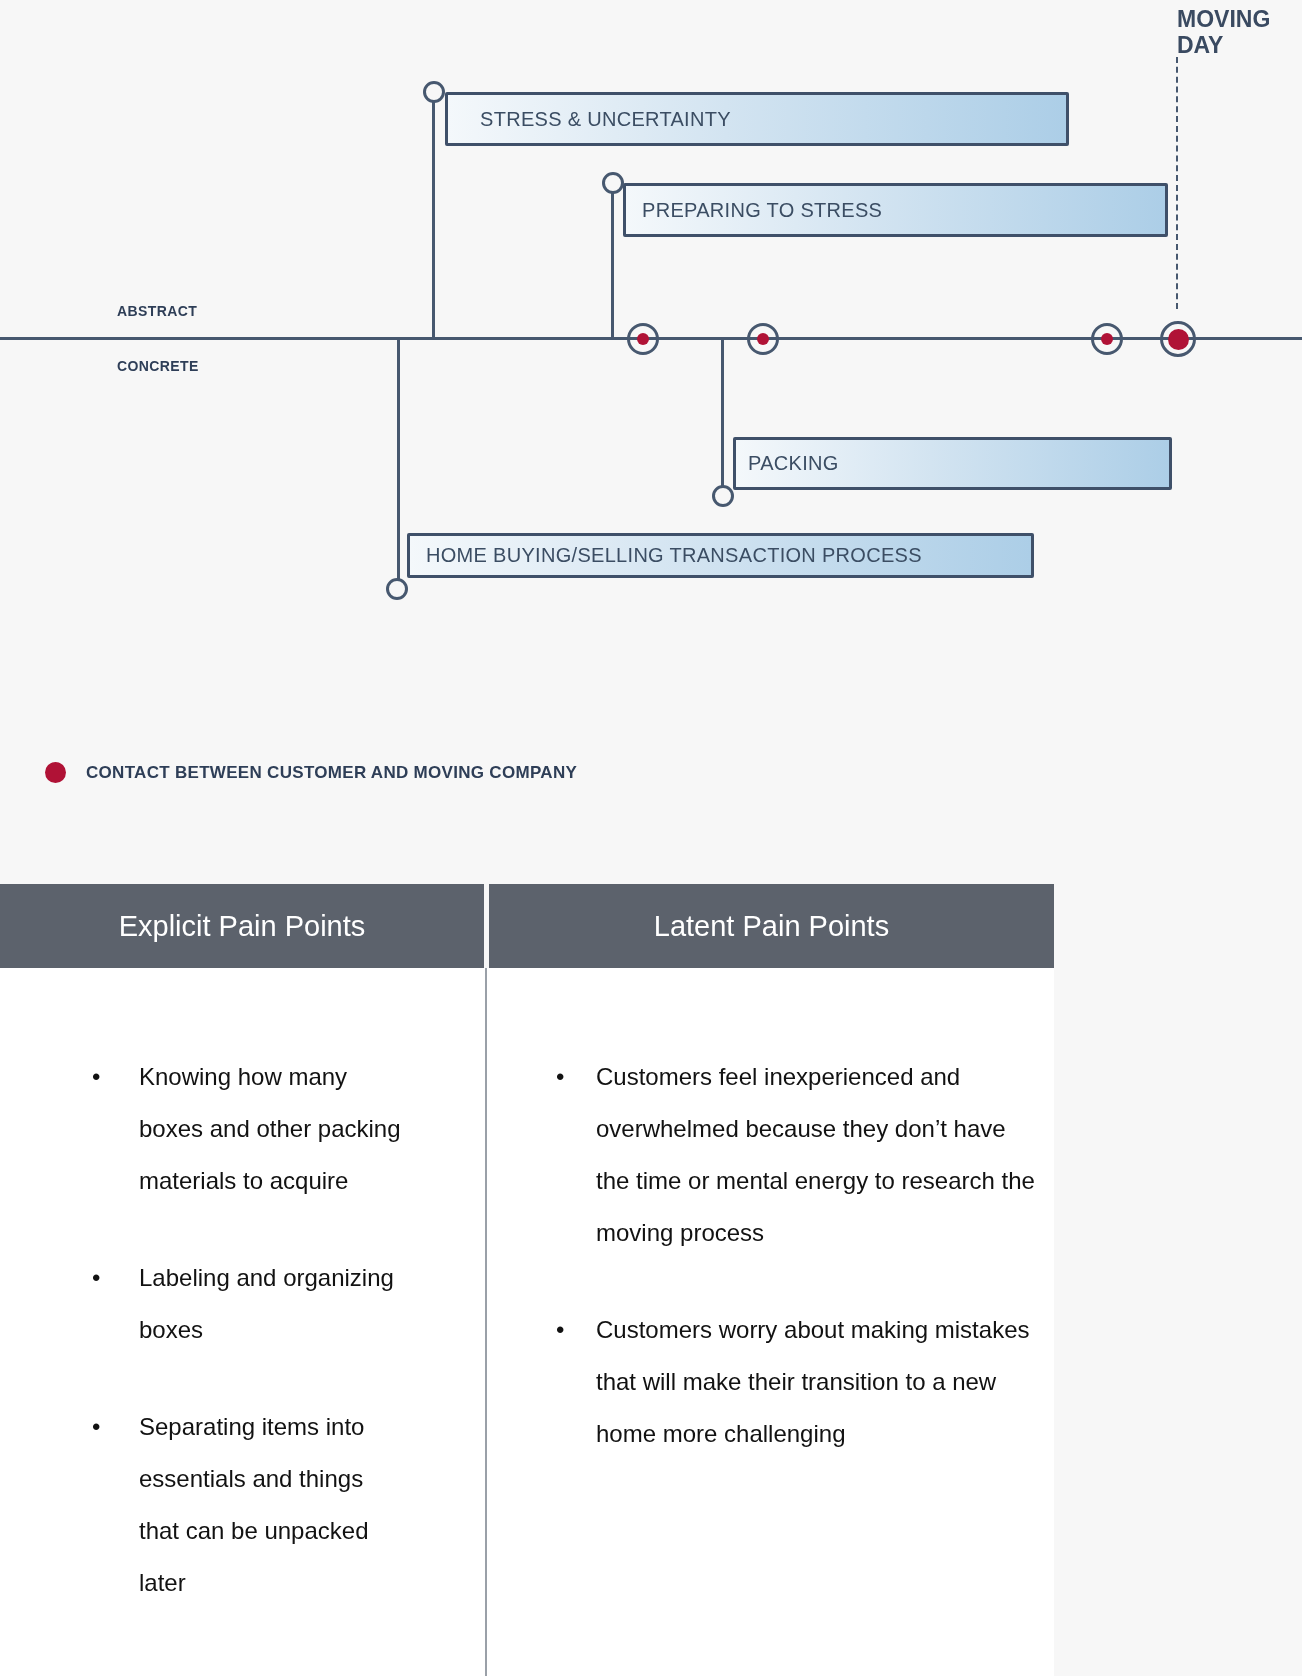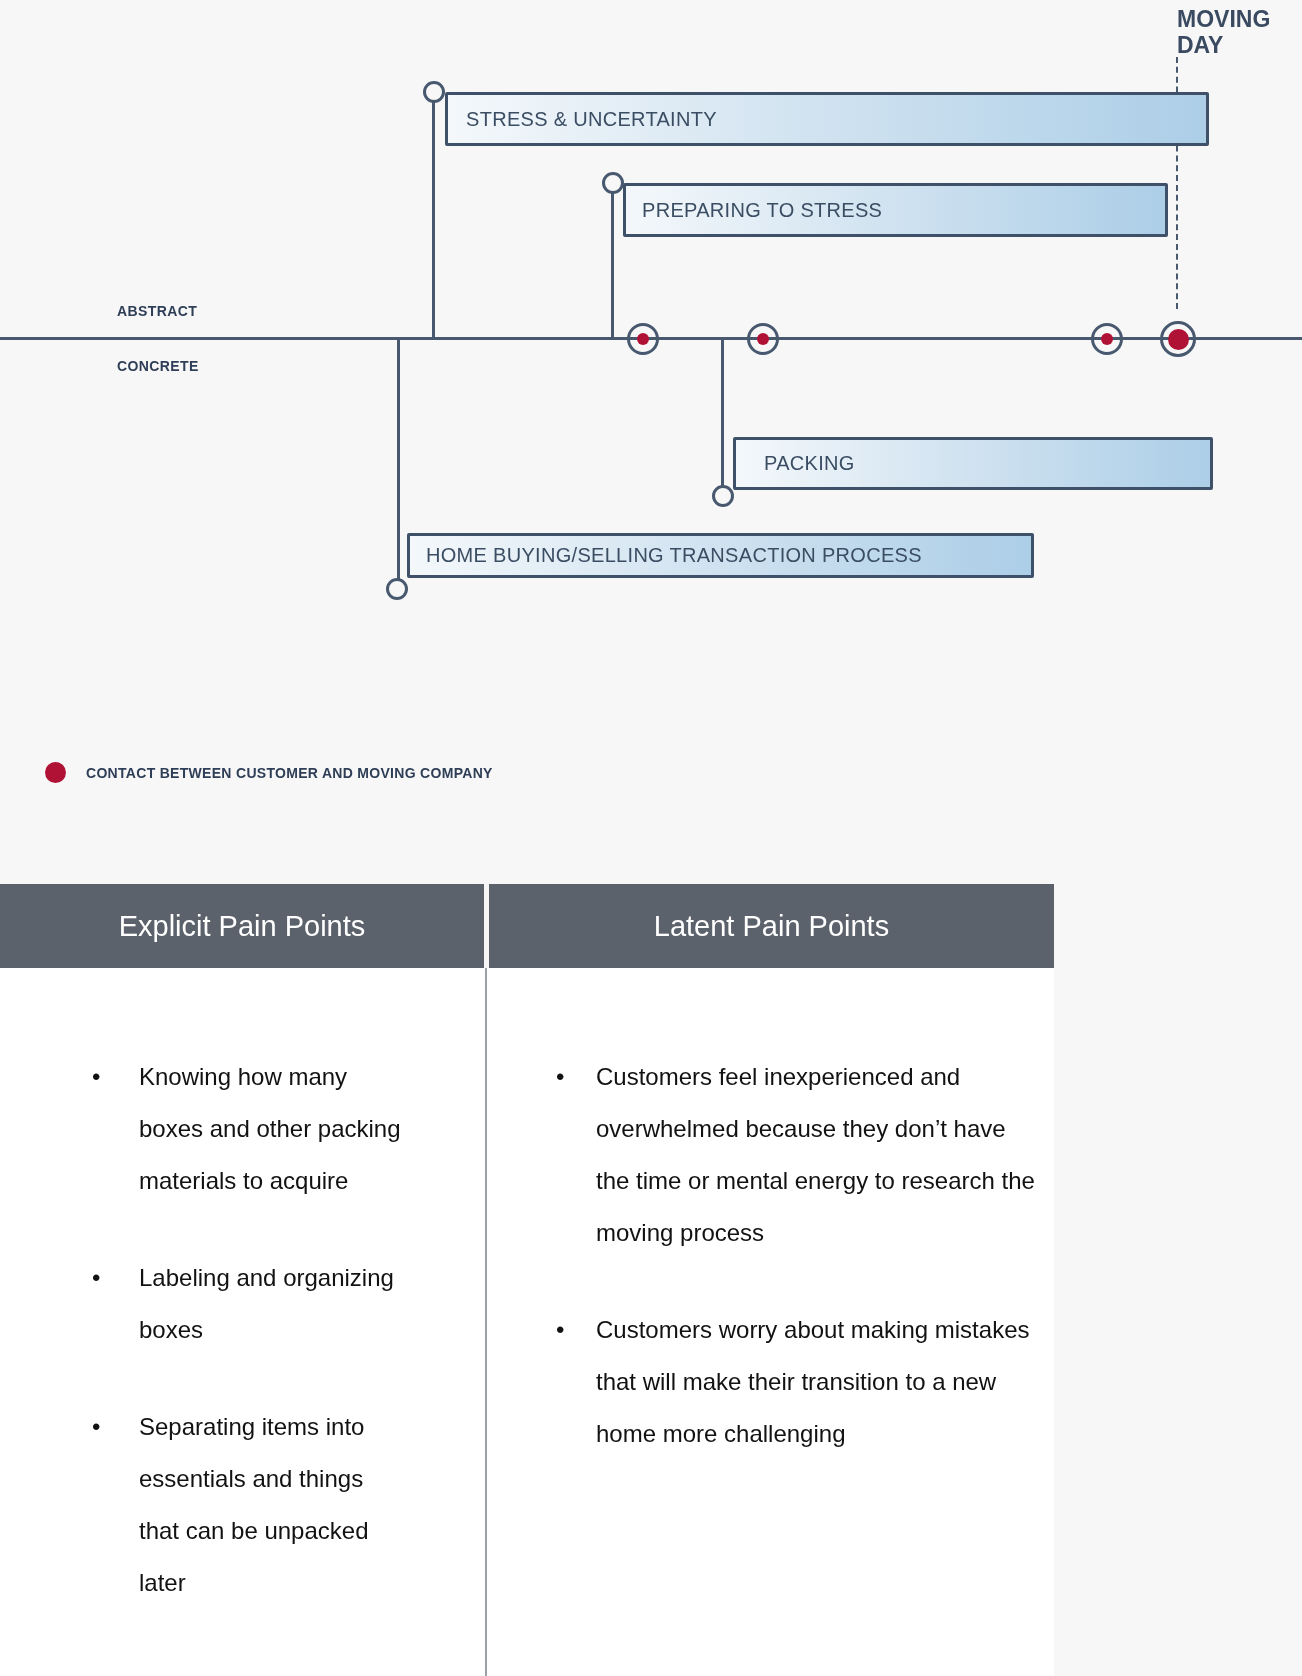--- a/index.html
+++ b/index.html
@@ -27,21 +27,21 @@
            background:transparent;box-sizing:border-box;
            display:flex;align-items:center;justify-content:center;}
   .contact.small{width:32px;height:32px;}
   .contact.large{width:36px;height:36px;}
   .contact .dot{border-radius:50%;background:#b01236;}
   .contact.small .dot{width:12px;height:12px;}
   .contact.large .dot{width:21px;height:21px;}
   
   .legend{position:absolute;left:45px;top:762px;display:flex;align-items:center;}
   .legend-dot{width:21px;height:21px;border-radius:50%;background:#b01236;}
-  .legend-label{margin-left:20px;font-size:14px;font-weight:700;color:#2e3e57;
+  .legend-label{margin-left:20px;font-size:17px;font-weight:700;color:#2e3e57;
                 letter-spacing:.3px;}
   
   .pain-table{position:absolute;left:0;top:884px;width:1054px;height:792px;background:#ffffff;}
   .pain-header{display:flex;height:84px;}
   .header-cell{background:#5c626c;color:#ffffff;font-size:29px;
                display:flex;align-items:center;justify-content:center;}
   .header-cell.left{width:484px;}
   .header-cell.right{flex:1;}
   .header-gap{width:5px;background:#f7f7f7;}
   .body-divider{position:absolute;left:485px;top:84px;bottom:0;width:2px;background:#9aa0a8;}
@@ -67,27 +67,27 @@
 
     <div class="axis-line"></div>
     <div class="axis-label" style="left:117px;top:303px;">ABSTRACT</div>
     <div class="axis-label" style="left:117px;top:358px;text-align:right;">CONCRETE</div>
 
     <div class="stem" style="left:432px;top:101px;height:237px;"></div>
     <div class="stem" style="left:611px;top:192px;height:146px;"></div>
     <div class="stem" style="left:721px;top:340px;height:146px;"></div>
     <div class="stem" style="left:397px;top:340px;height:239px;"></div>
 
-    <div class="bar" style="left:445px;top:92px;width:764px;height:54px;padding-left:18px;">
+    <div class="bar" style="left:445px;top:92px;width:624px;height:54px;padding-left:32px;">
       <span class="bar-label">STRESS &amp; UNCERTAINTY</span>
     </div>
     <div class="bar" style="left:623px;top:183px;width:545px;height:54px;padding-left:16px;">
       <span class="bar-label">PREPARING TO STRESS</span>
     </div>
-    <div class="bar" style="left:733px;top:437px;width:480px;height:53px;padding-left:28px;">
+    <div class="bar" style="left:733px;top:437px;width:439px;height:53px;padding-left:12px;">
       <span class="bar-label">PACKING</span>
     </div>
     <div class="bar" style="left:407px;top:533px;width:627px;height:45px;padding-left:16px;">
       <span class="bar-label">HOME BUYING/SELLING TRANSACTION PROCESS</span>
     </div>
 
     <div class="node" style="left:423px;top:81px;"></div>
     <div class="node" style="left:602px;top:172px;"></div>
     <div class="node" style="left:712px;top:485px;"></div>
     <div class="node" style="left:386px;top:578px;"></div>

